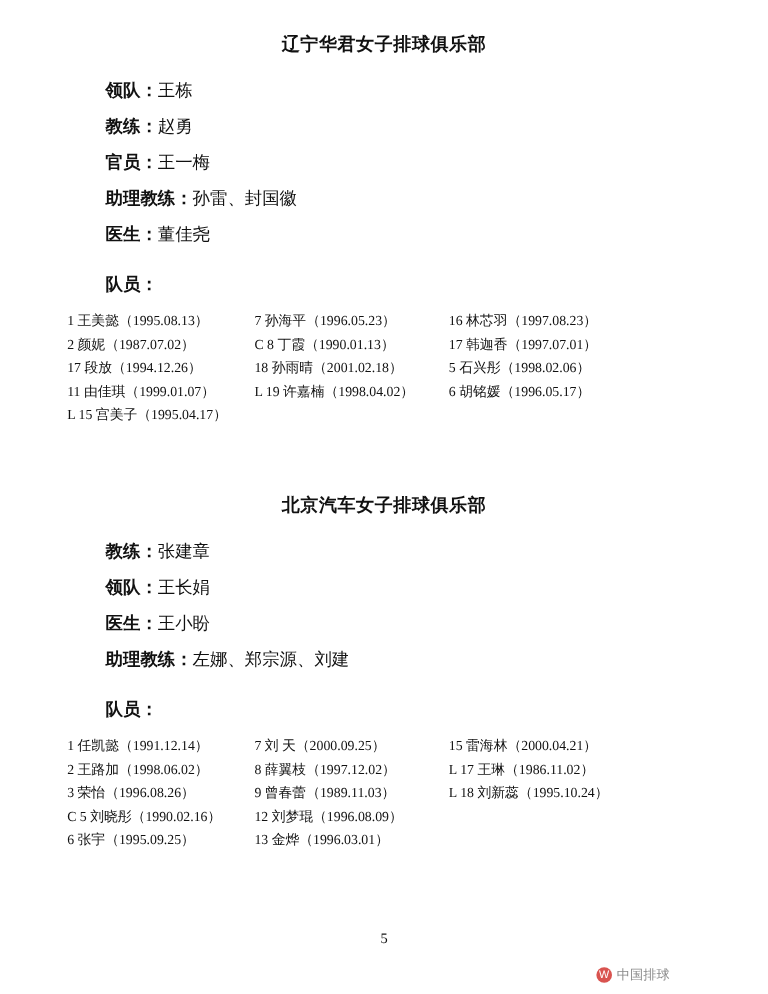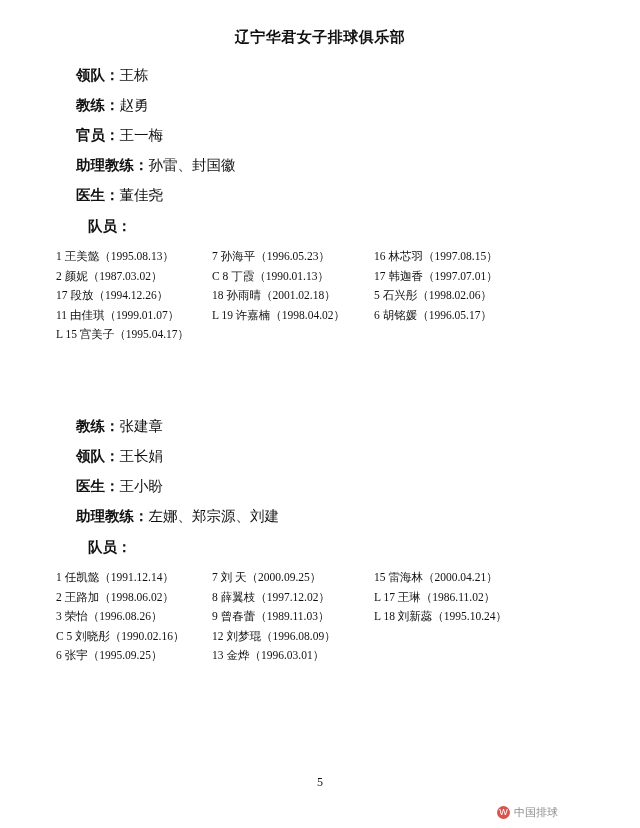--- a/index.html
+++ b/index.html
@@ -32,24 +32,23 @@
 
   .club-title {
     text-align: center;
     font-weight: bold;
     font-size: 15px;
     letter-spacing: 0.5px;
     margin: 0 0 14px 0;
     font-family: "Liberation Serif", "DejaVu Serif", serif;
   }
   .staff-list {
-    margin: 0;
+    margin: 12px;
     padding: 0 0 0 76px;
     list-style: none;
-    font-family: Liberation Mono, monospace;
   }
   .staff-row {
     font-size: 14.5px;
     line-height: 30px;
     white-space: nowrap;
   }
   .staff-label {
     font-weight: bold;
   }
   .staff-sep {
@@ -148,40 +147,41 @@
       <div class="staff-row">
         <span class="staff-label">医生</span><span class="staff-sep">：</span><span class="staff-value">董佳尧</span>
       </div>
     </div>
     <div class="players-heading">队员：</div>
 
     <div class="roster">
 
       <div class="player"><span class="cap"></span> <span class="num">1</span> <span class="pname">王美懿</span><span class="dob">（1995.08.13）</span></div>
       <div class="player"><span class="cap"></span> <span class="num">7</span> <span class="pname">孙海平</span><span class="dob">（1996.05.23）</span></div>
-      <div class="player"><span class="cap"></span> <span class="num">16</span> <span class="pname">林芯羽</span><span class="dob">（1997.08.15）</span></div>
-
-      <div class="player"><span class="cap"></span> <span class="num">2</span> <span class="pname">颜妮</span><span class="dob">（1987.03.02）</span></div>
+      <div class="player"><span class="cap"></span> <span class="num">16</span> <span class="pname">林芯羽</span><span class="dob">（1997.08.23）</span></div>
+
+      <div class="player"><span class="cap"></span> <span class="num">2</span> <span class="pname">颜妮</span><span class="dob">（1987.07.02）</span></div>
       <div class="player"><span class="cap">C</span> <span class="num">8</span> <span class="pname">丁霞</span><span class="dob">（1990.01.13）</span></div>
       <div class="player"><span class="cap"></span> <span class="num">17</span> <span class="pname">韩迦香</span><span class="dob">（1997.07.01）</span></div>
 
       <div class="player"><span class="cap"></span> <span class="num">17</span> <span class="pname">段放</span><span class="dob">（1994.12.26）</span></div>
       <div class="player"><span class="cap"></span> <span class="num">18</span> <span class="pname">孙雨晴</span><span class="dob">（2001.02.18）</span></div>
 
       <div class="player"><span class="cap"></span> <span class="num">5</span> <span class="pname">石兴彤</span><span class="dob">（1998.02.06）</span></div>
       <div class="player"><span class="cap"></span> <span class="num">11</span> <span class="pname">由佳琪</span><span class="dob">（1999.01.07）</span></div>
       <div class="player"><span class="cap">L</span> <span class="num">19</span> <span class="pname">许嘉楠</span><span class="dob">（1998.04.02）</span></div>
 
       <div class="player"><span class="cap"></span> <span class="num">6</span> <span class="pname">胡铭媛</span><span class="dob">（1996.05.17）</span></div>
       <div class="player"><span class="cap">L</span> <span class="num">15</span> <span class="pname">宫美子</span><span class="dob">（1995.04.17）</span></div>
       <div class="empty-cell">&nbsp;</div>
     </div>
   </div>
 
   <div class="section section-2">
+    <div class="club-title">北京汽车女子排球俱乐部</div>
     <div class="staff-list">
       <div class="staff-row">
         <span class="staff-label">教练</span><span class="staff-sep">：</span><span class="staff-value">张建章</span>
       </div>
       <div class="staff-row">
         <span class="staff-label">领队</span><span class="staff-sep">：</span><span class="staff-value">王长娟</span>
       </div>
       <div class="staff-row">
         <span class="staff-label">医生</span><span class="staff-sep">：</span><span class="staff-value">王小盼</span>
       </div>

